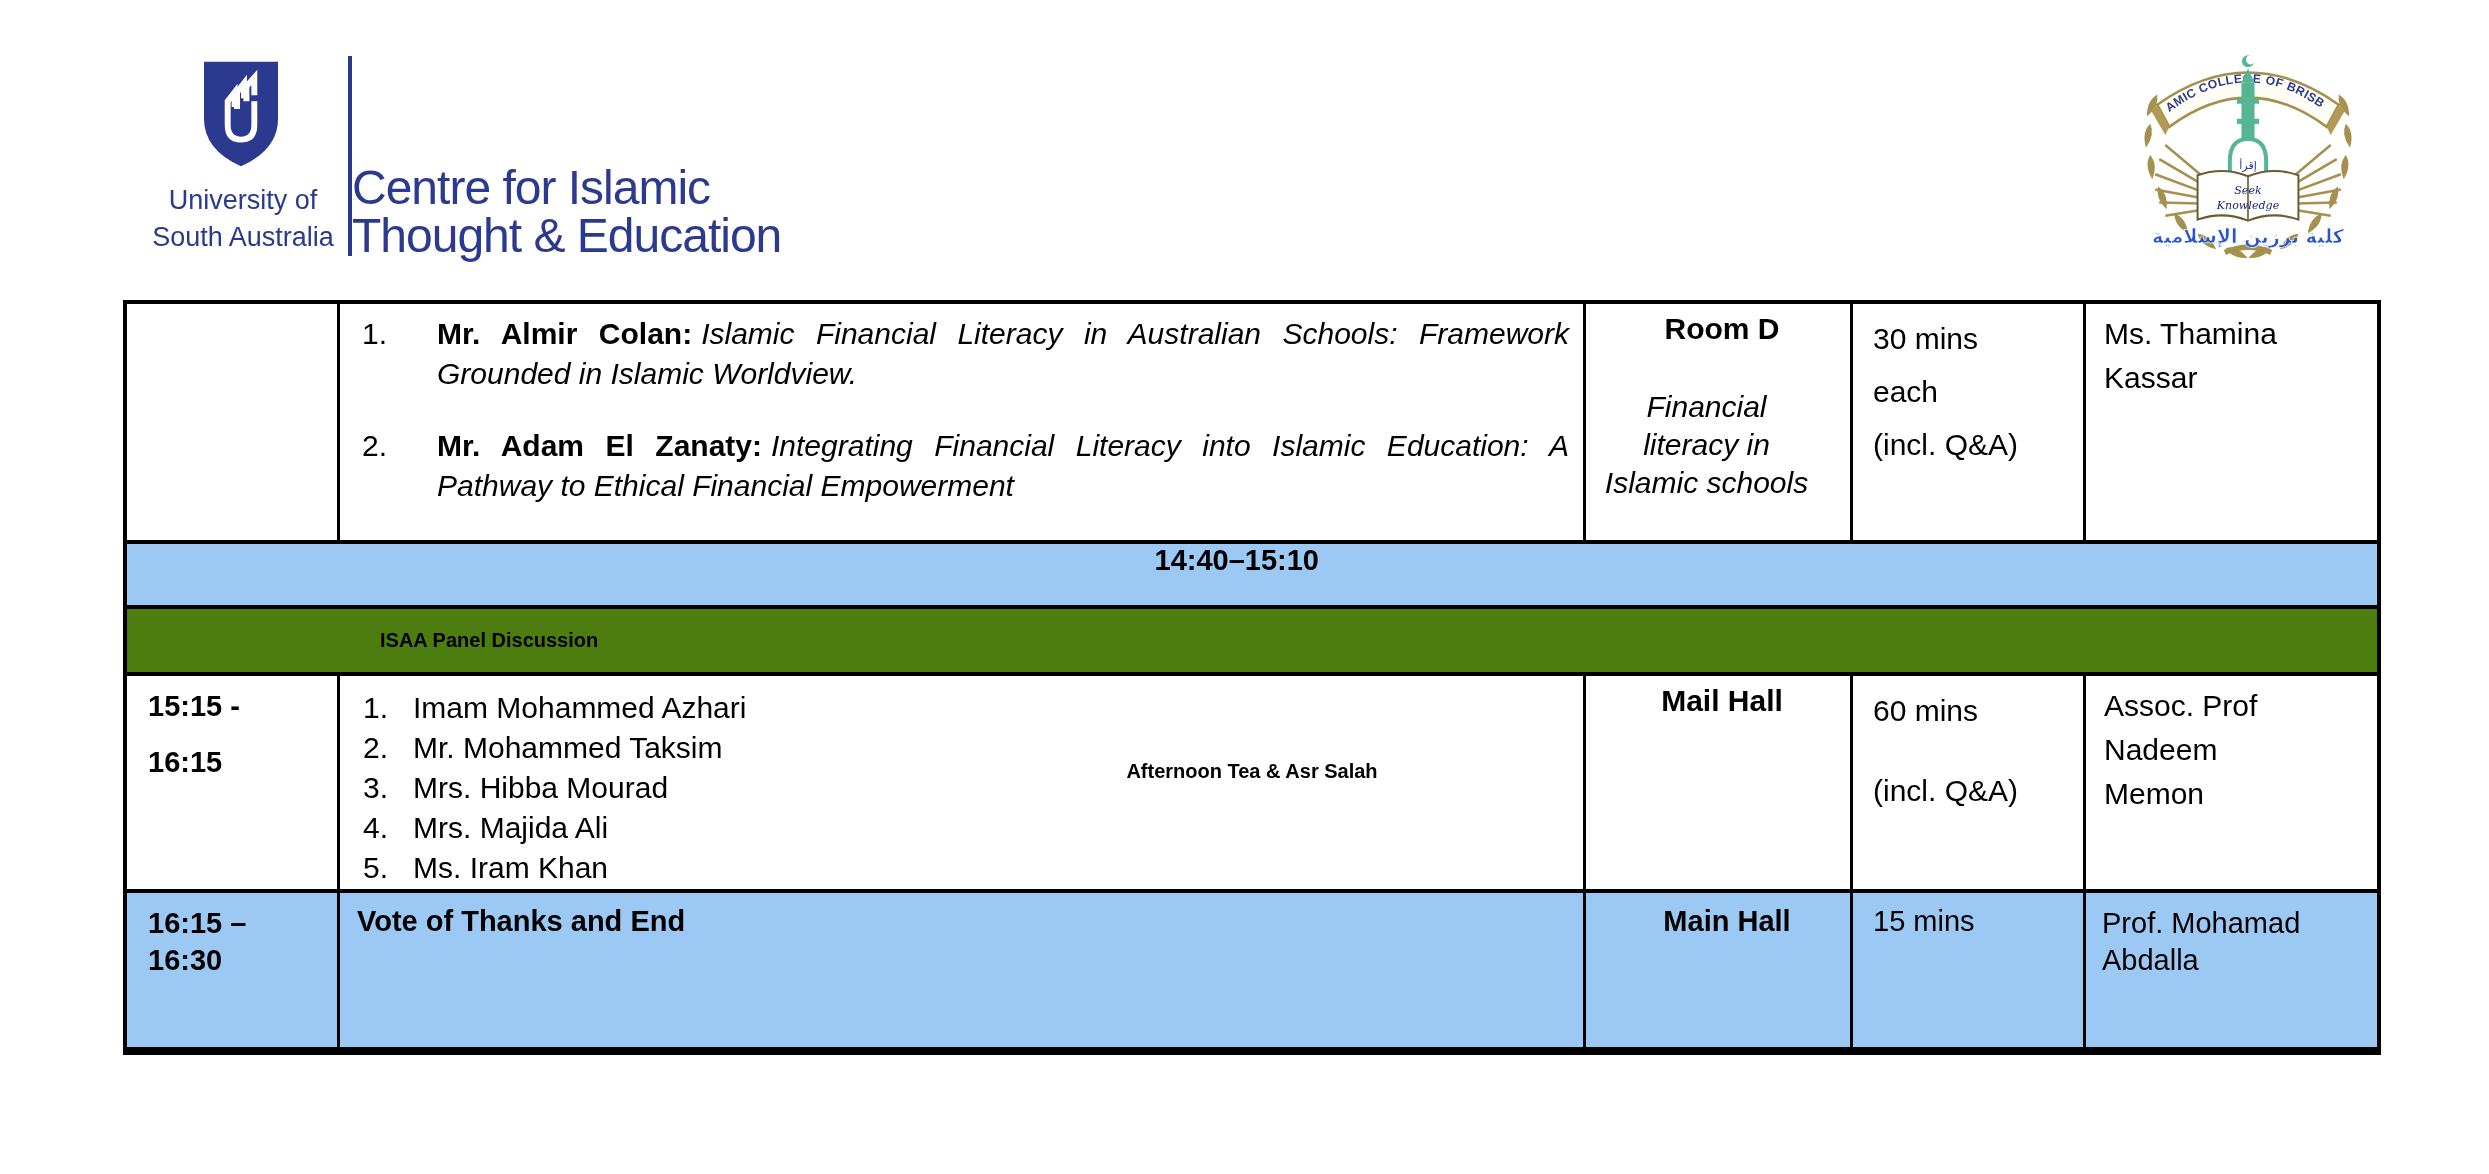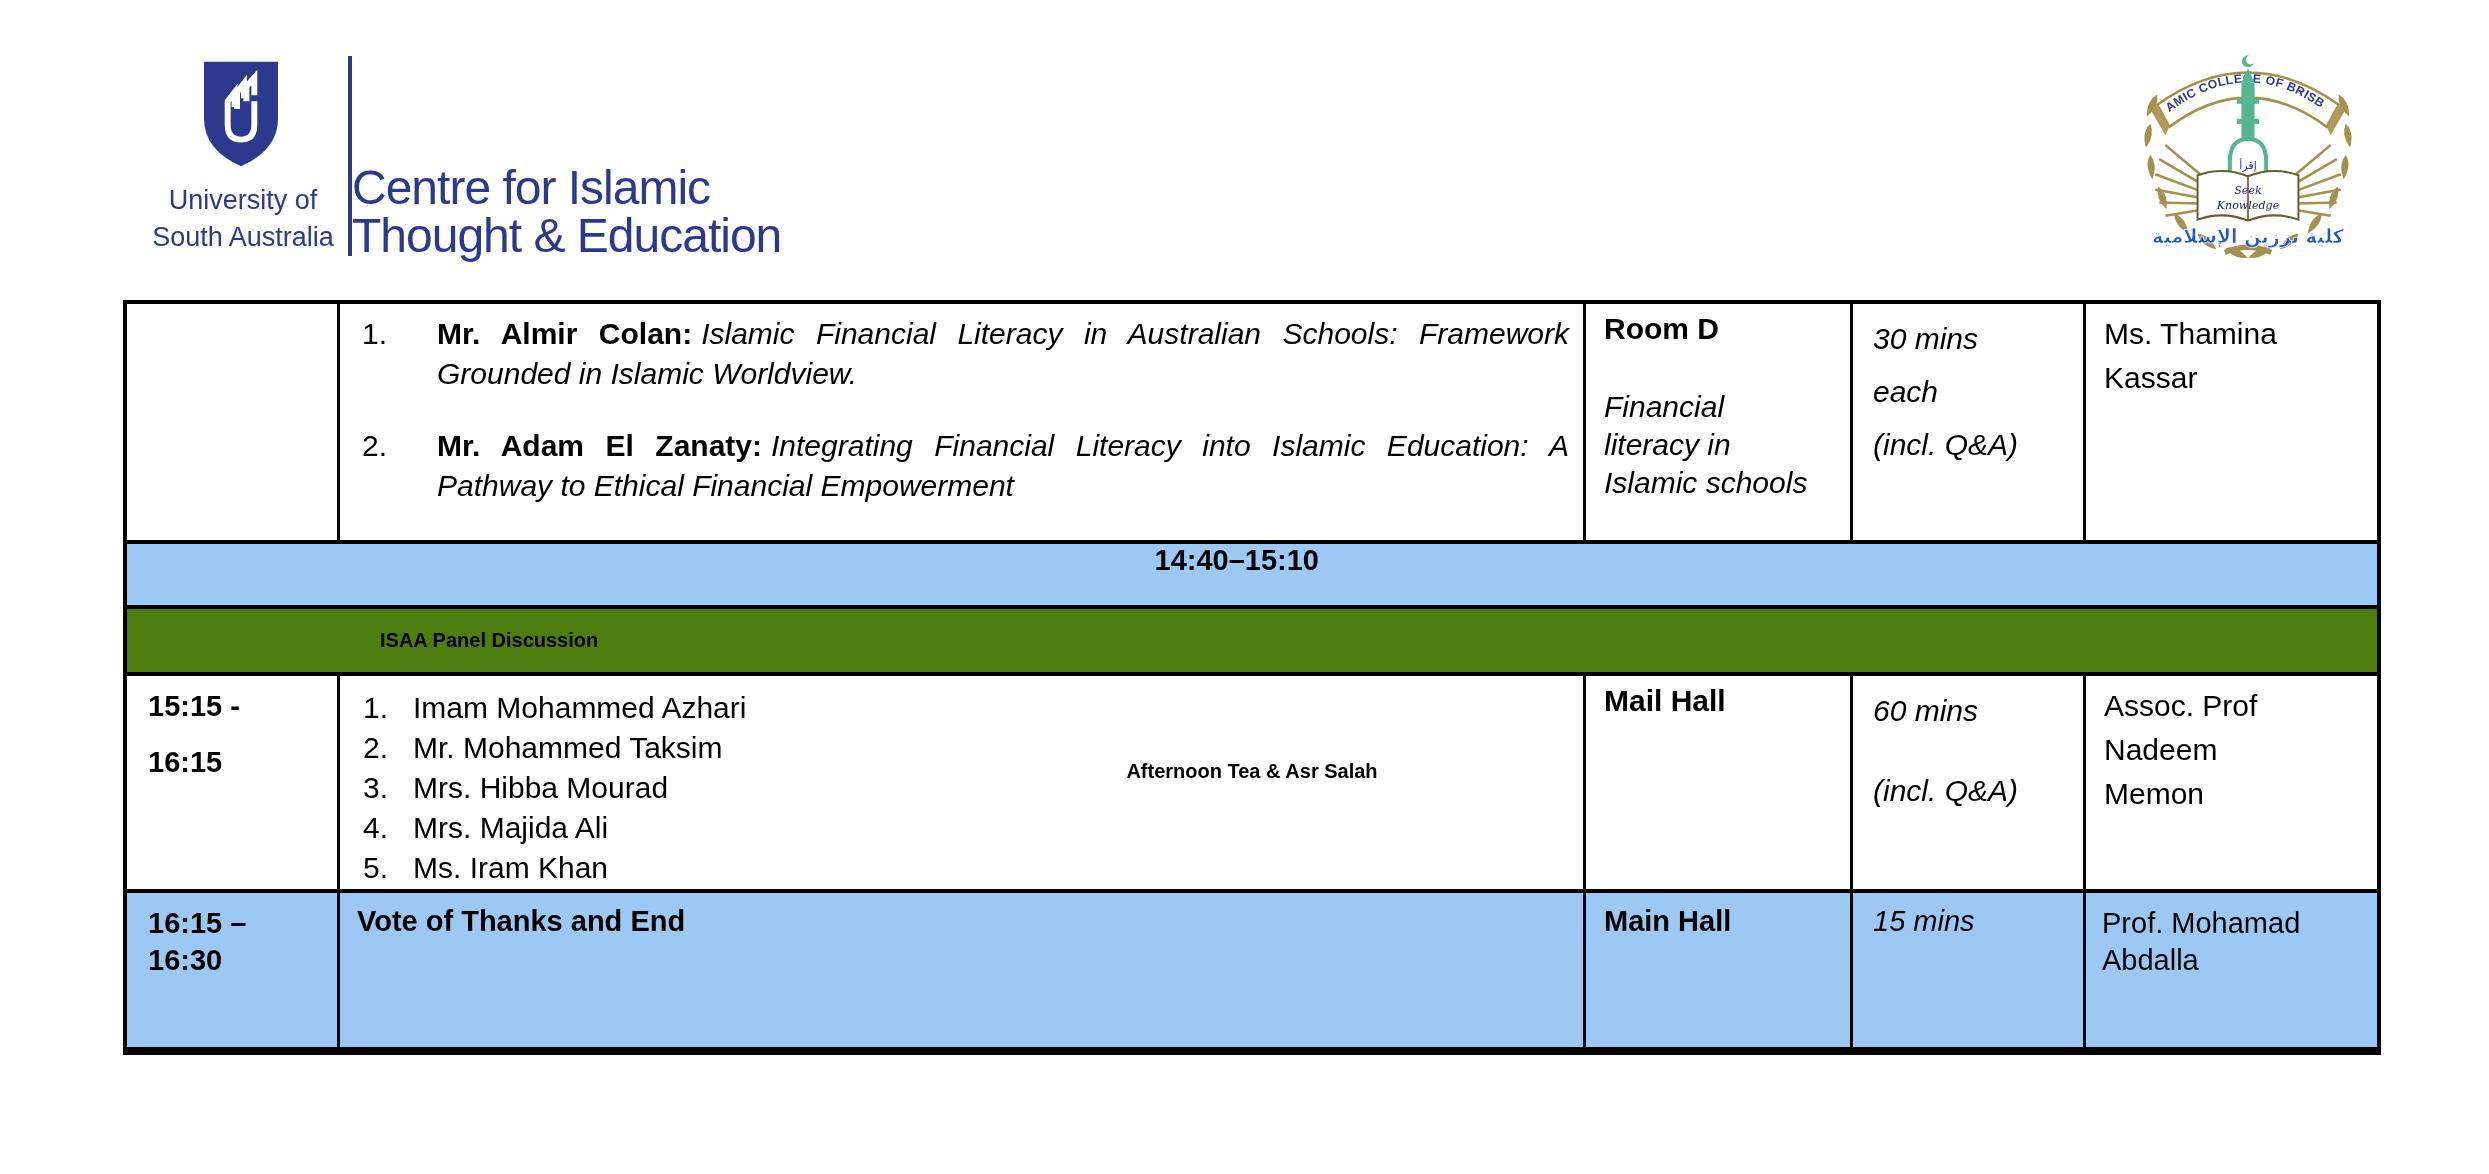--- a/index.html
+++ b/index.html
@@ -18,21 +18,21 @@
     letter-spacing:-1px;font-weight:500;}
   .icb-logo{left:2126px;top:24px;width:244px;height:234px;}
 
   
   .schedule-table{left:123px;top:300px;width:2250px;background:#fff;
     border:4px solid #000;border-bottom-width:8px;}
   .row{display:flex;box-sizing:border-box;border-bottom:4px solid #000;}
   .row:last-child{border-bottom:none;}
   .cell{box-sizing:border-box;border-right:3px solid #000;height:100%;}
   .cell:last-child{border-right:none;}
-  .c1{width:213px;}.c2{width:1246px;}.c3{width:267px;}.c4{width:233px;font-style:italic;}.c5{width:267px;}
+  .c1{width:213px;}.c2{width:1246px;}.c3{width:267px;text-align:center;}.c4{width:233px;}.c5{width:267px;}
   .r1{height:240px;}.r2{height:65px;flex-direction:column;}.r3{height:67px;}.r4{height:217px;}.r5{height:154px;}
 
   .blue-bg{background:#9CC9F3;}
   .orange-bg{background:#4d7c0f;}
 
   
   .session-cell{padding:10px 14px 0 22px;}
   .list-row{display:flex;font-size:30px;line-height:40px;}
   .list-row.gap{margin-bottom:32px;}
   .list-num{width:75px;flex:0 0 75px;}

